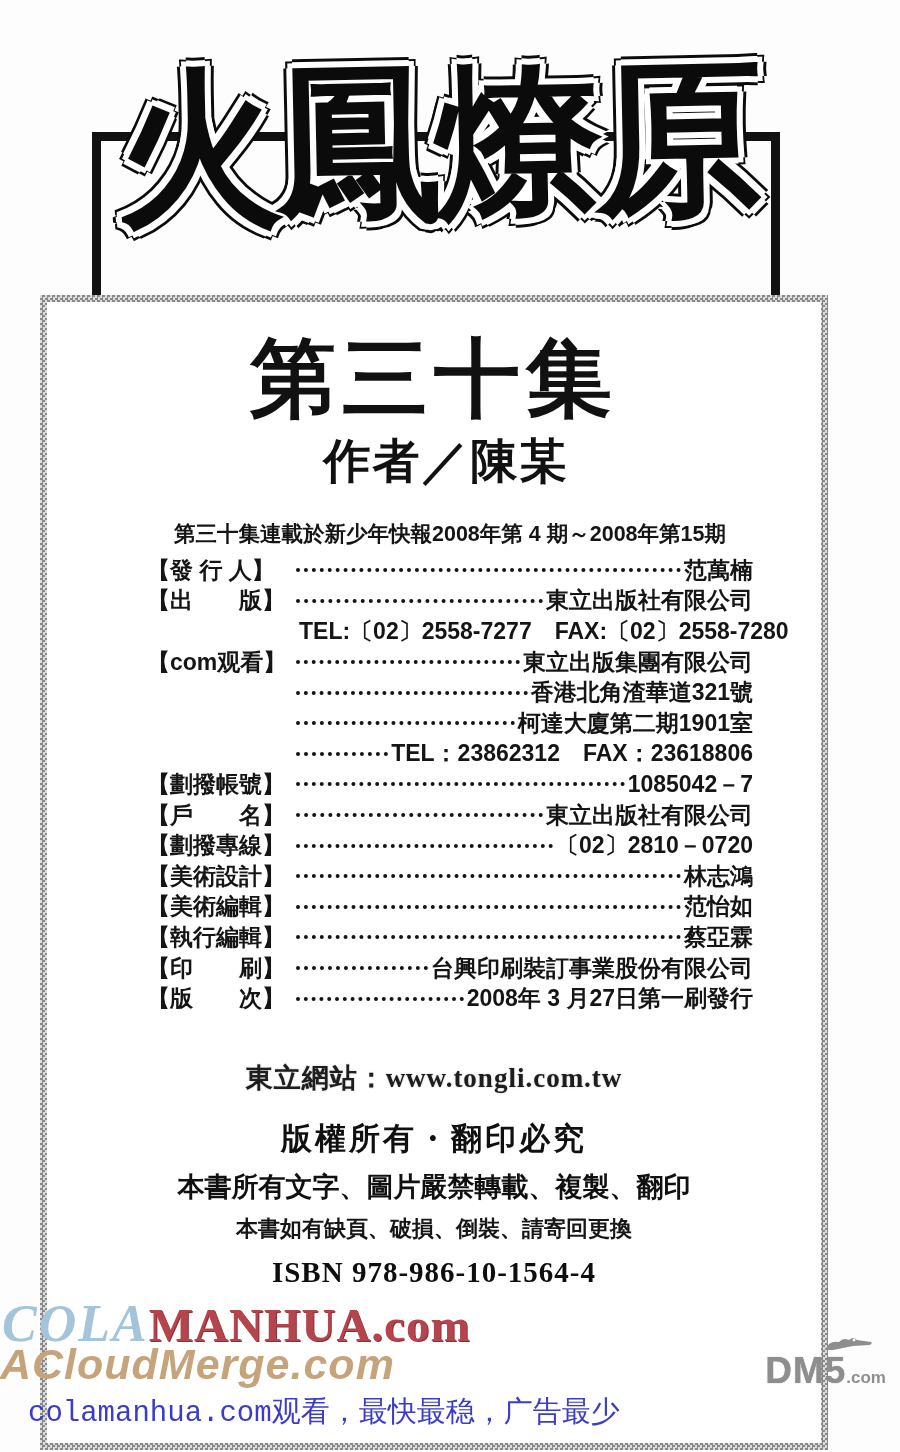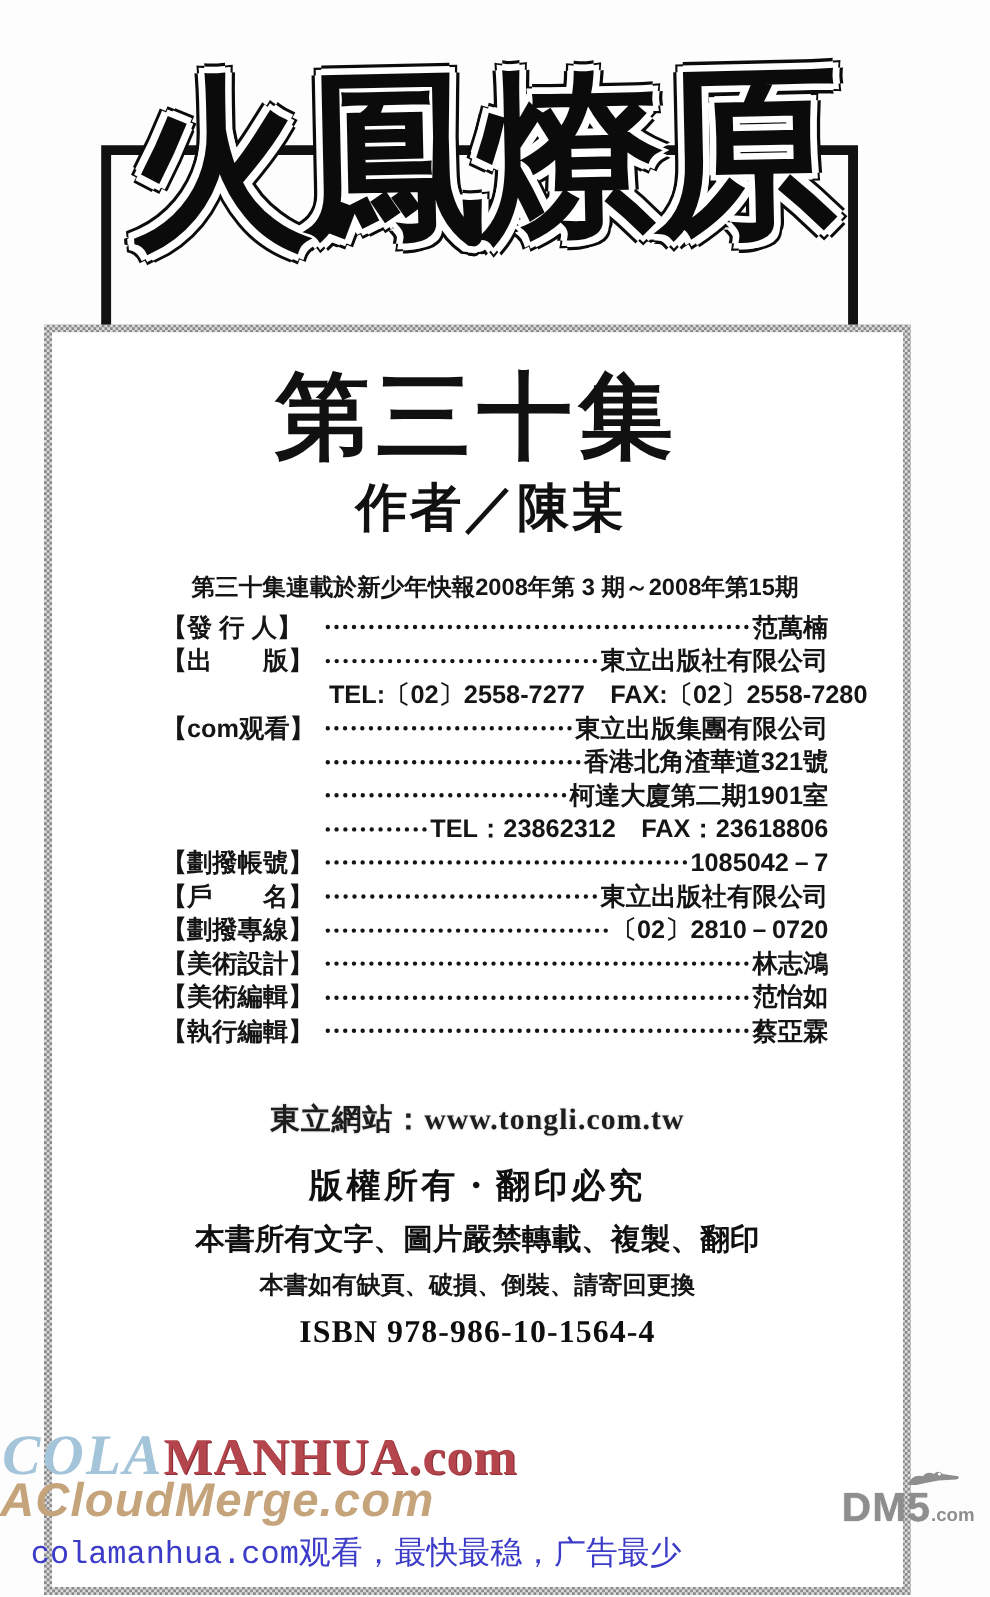--- a/index.html
+++ b/index.html
@@ -120,21 +120,21 @@
 
   <div class="black-frame"></div>
 
   <h1 class="logo">火鳳燎原</h1>
 
   <div class="box">
     <div class="vol">第三十集</div>
     <div class="author">作者／陳某</div>
 
     <div class="info">
-      <div class="serial">第三十集連載於新少年快報2008年第 3 期～2008年第15期</div>
+      <div class="serial">第三十集連載於新少年快報2008年第 4 期～2008年第15期</div>
 
       <div class="row">
         <span class="lbl">【發 行 人】</span>
         <span class="leader"></span>
         <span class="val">范萬楠</span>
       </div>
       <div class="row">
         <span class="lbl">【出　　版】</span>
         <span class="leader"></span>
         <span class="val">東立出版社有限公司</span>
@@ -186,20 +186,30 @@
       </div>
       <div class="row">
         <span class="lbl">【美術編輯】</span>
         <span class="leader"></span>
         <span class="val">范怡如</span>
       </div>
       <div class="row">
         <span class="lbl">【執行編輯】</span>
         <span class="leader"></span>
         <span class="val">蔡亞霖</span>
+      </div>
+      <div class="row">
+        <span class="lbl">【印　　刷】</span>
+        <span class="leader"></span>
+        <span class="val">台興印刷裝訂事業股份有限公司</span>
+      </div>
+      <div class="row">
+        <span class="lbl">【版　　次】</span>
+        <span class="leader"></span>
+        <span class="val">2008年 3 月27日第一刷發行</span>
       </div>
     </div>
 
     <div class="website">東立網站：www.tongli.com.tw</div>
     <div class="copy1">版權所有・翻印必究</div>
     <div class="copy2">本書所有文字、圖片嚴禁轉載、複製、翻印</div>
     <div class="copy3">本書如有缺頁、破損、倒裝、請寄回更換</div>
     <div class="isbn">ISBN 978-986-10-1564-4</div>
   </div>
 

